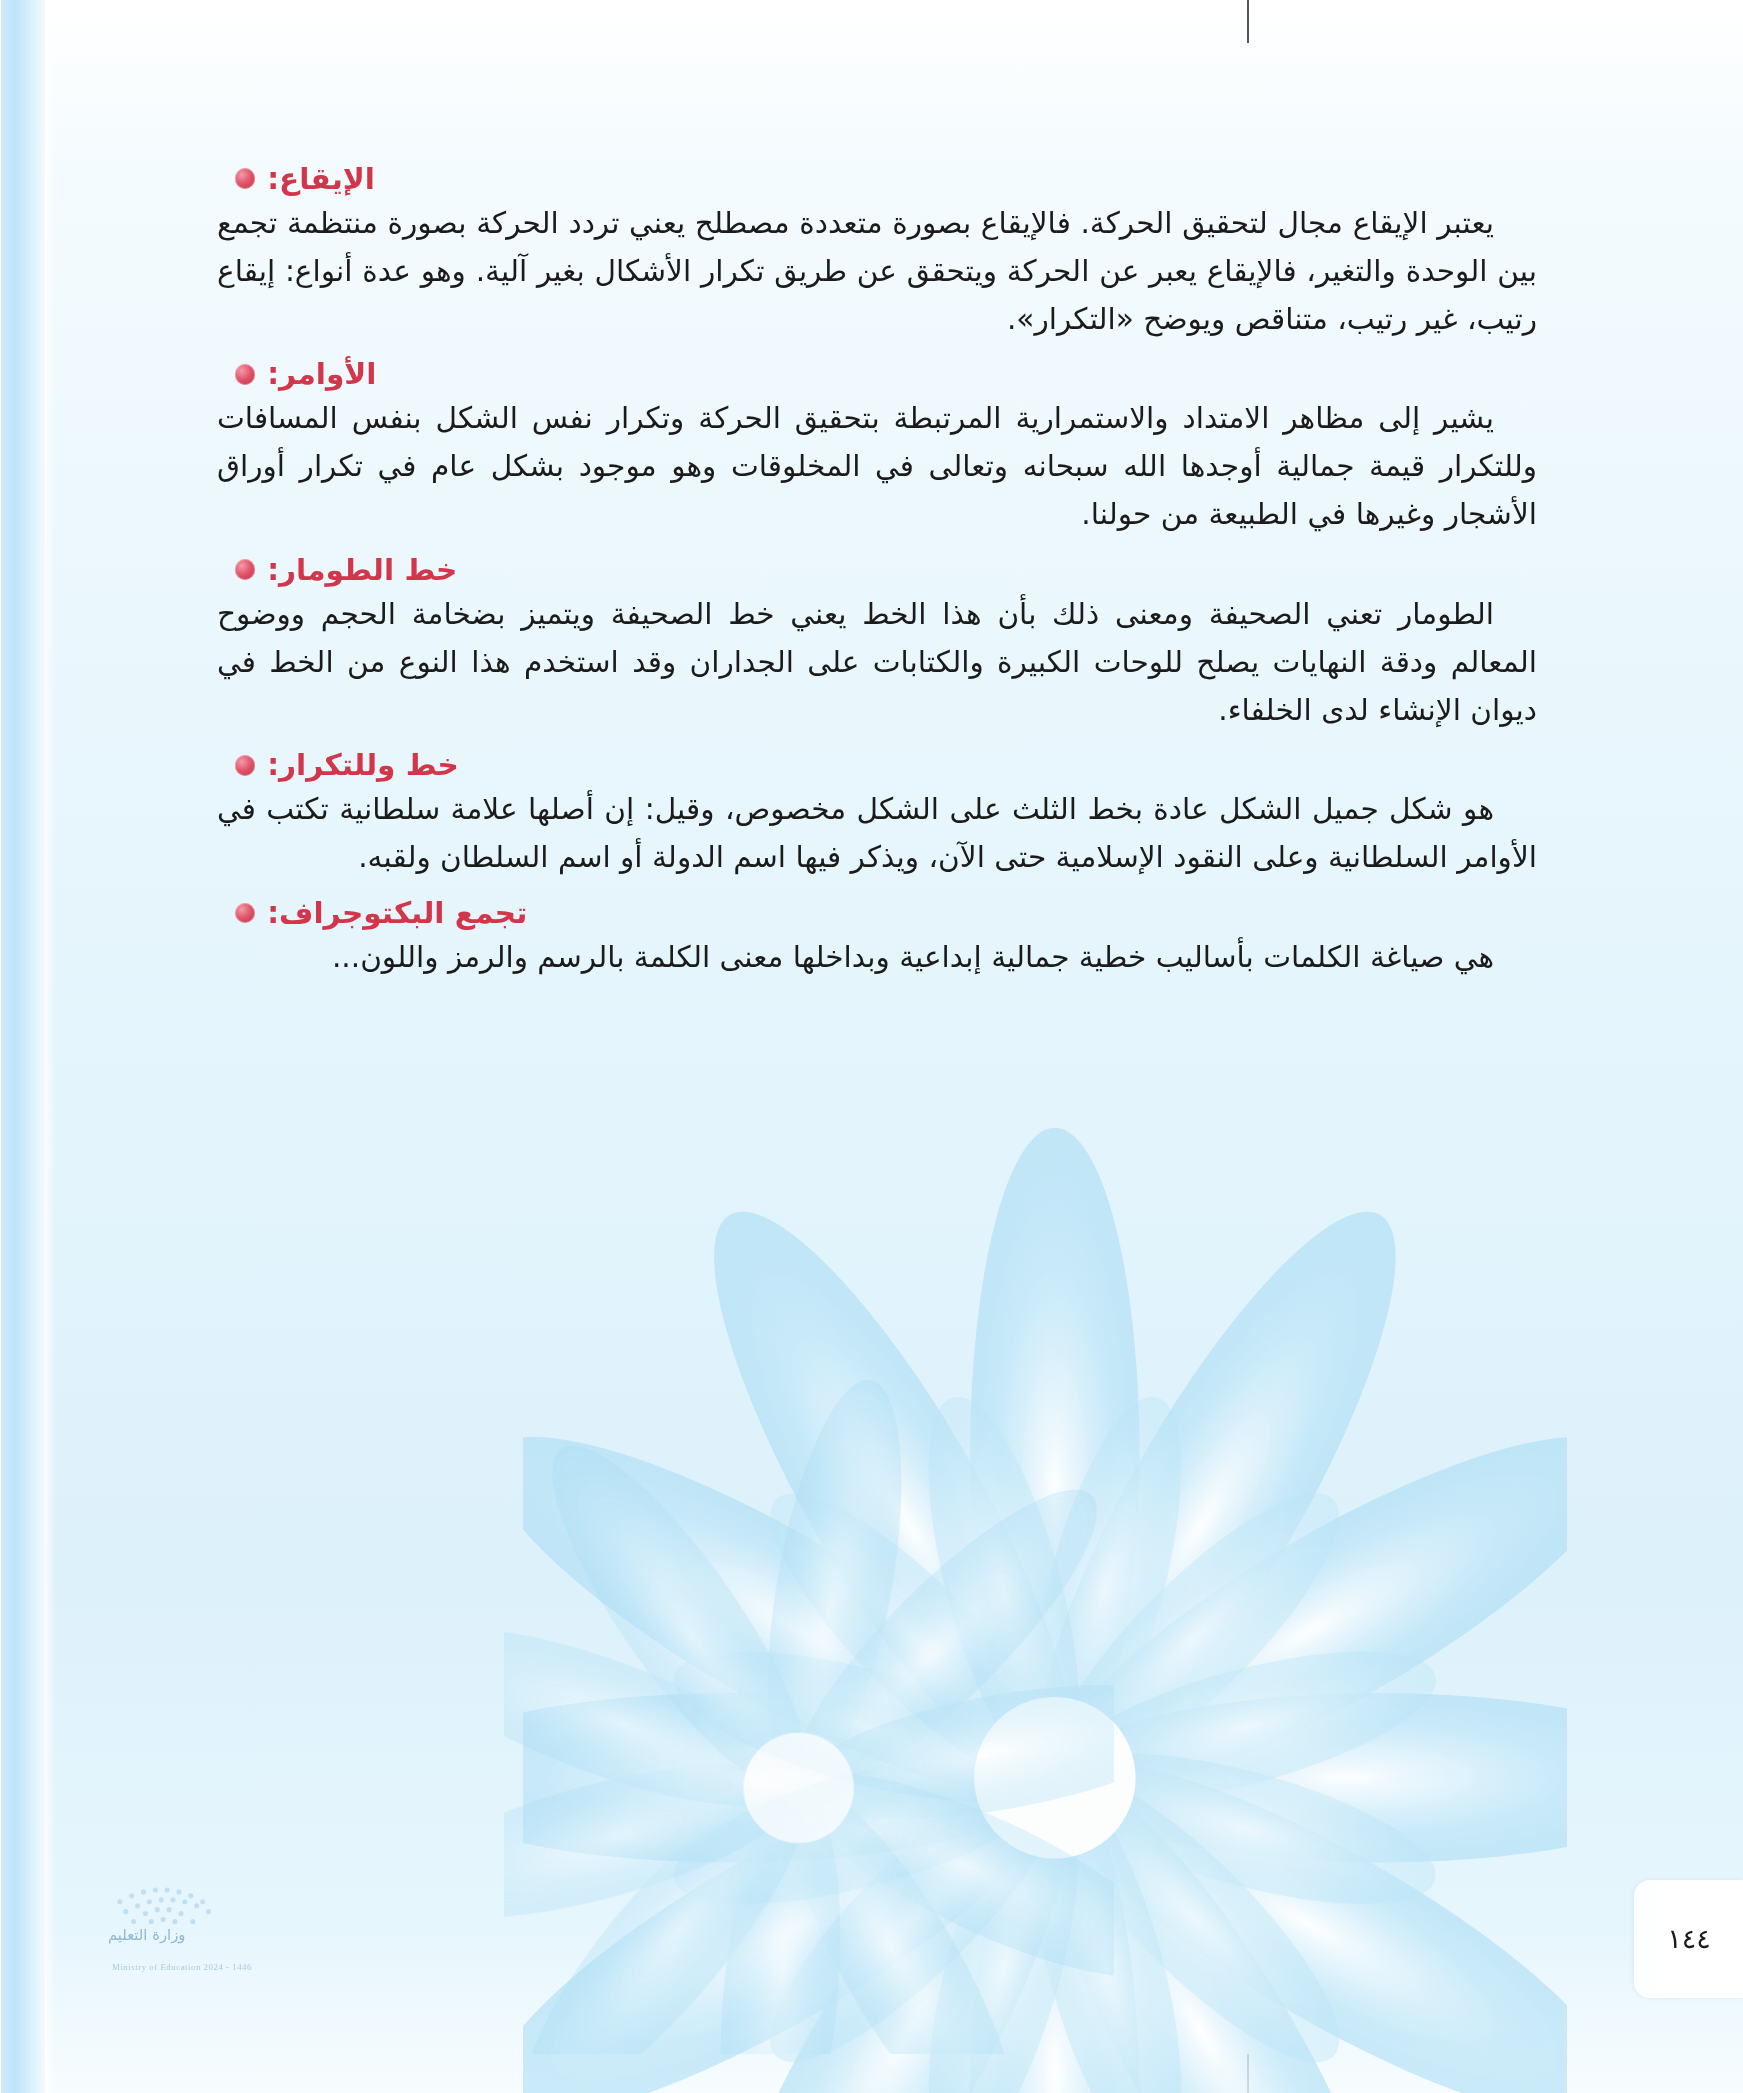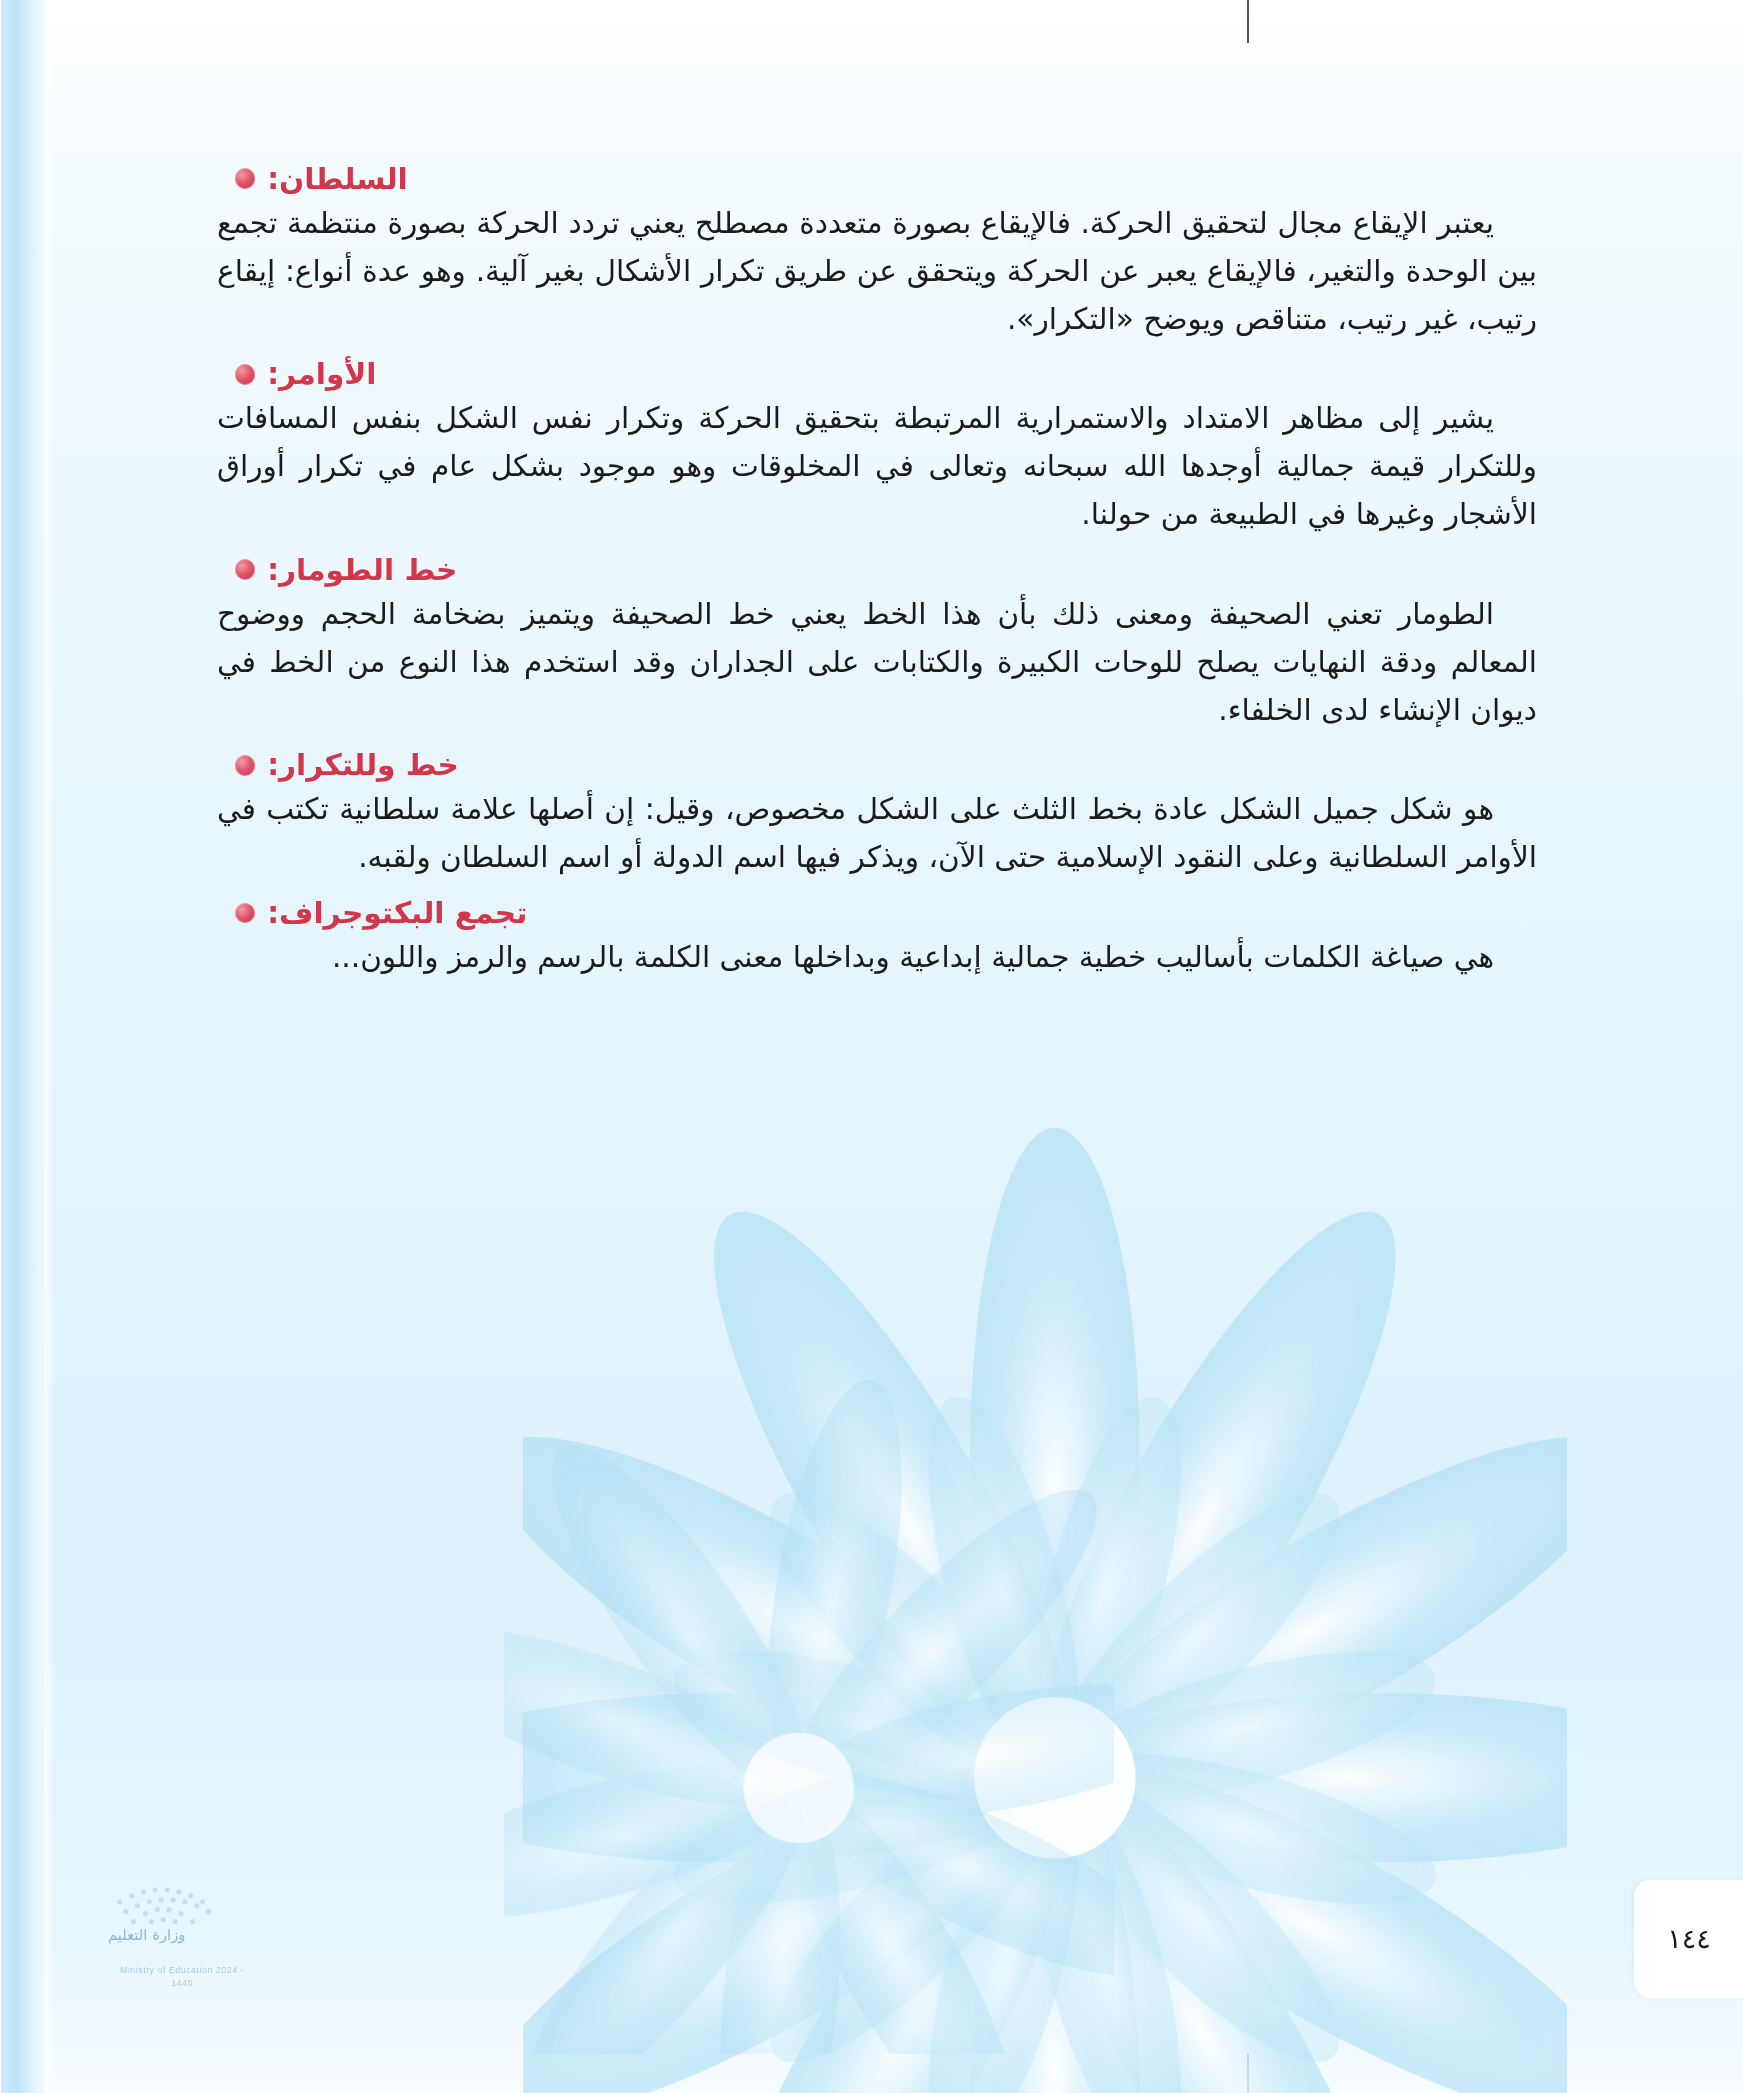--- a/index.html
+++ b/index.html
@@ -148,28 +148,28 @@
     text-align: left;
     color: #8fb8cf;
     font-size: 14.8px;
     line-height: 1.35;
     direction: rtl;
     font-family: "DejaVu Sans", sans-serif;
   }
   .ministry-sub {
     position: absolute;
     left: 108px;
-    bottom: 104px;
+    bottom: 120px;
     width: 148px;
     text-align: center;
     color: #a9cade;
     font-size: 8.9px;
     letter-spacing: 0.5px;
     line-height: 1.4;
-    font-family: Liberation Sans, sans-serif;
+    font-family: Liberation Serif, serif;
   }
 
   .page-number-box {
     position: absolute;
     right: 0;
     bottom: 95px;
     width: 110px;
     height: 118px;
     background: linear-gradient(to left, #ffffff 0%, #ffffff 60%, #fdfeff 100%);
     border-radius: 15.8px 0 0 15.8px;
@@ -259,21 +259,21 @@
         <ellipse cx="0" cy="-210" rx="58" ry="210" transform="rotate(325)"></ellipse>
       </g>
       <circle cx="0" cy="0" r="56" fill="#ffffff" opacity="0.95"></circle>
     </g>
   </svg>
 
   <div class="content">
 
     <div class="section">
       <div class="heading">
-        <span class="heading-text">السلطان:</span>
+        <span class="heading-text">الإيقاع:</span>
         <span class="bullet"></span>
       </div>
       <p class="para">يعتبر الإيقاع مجال لتحقيق الحركة. فالإيقاع بصورة متعددة مصطلح يعني تردد الحركة بصورة منتظمة تجمع بين الوحدة والتغير، فالإيقاع يعبر عن الحركة ويتحقق عن طريق تكرار الأشكال بغير آلية. وهو عدة أنواع: إيقاع رتيب، غير رتيب، متناقص ويوضح «التكرار».</p>
     </div>
 
     <div class="section">
       <div class="heading">
         <span class="heading-text">الأوامر:</span>
         <span class="bullet"></span>
       </div>

